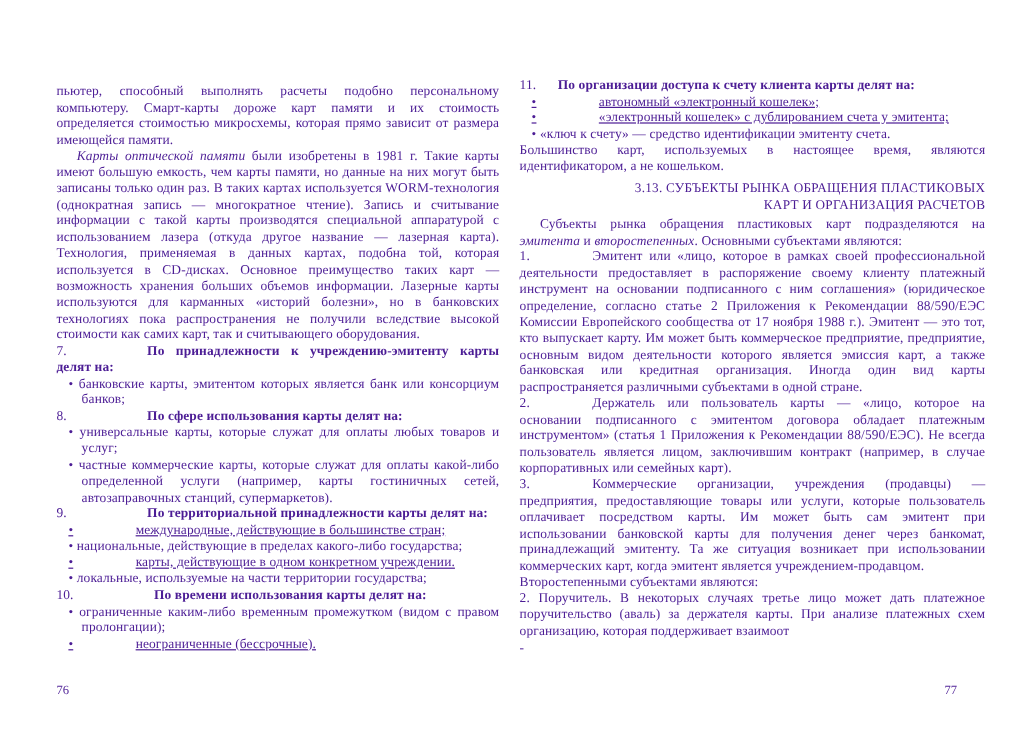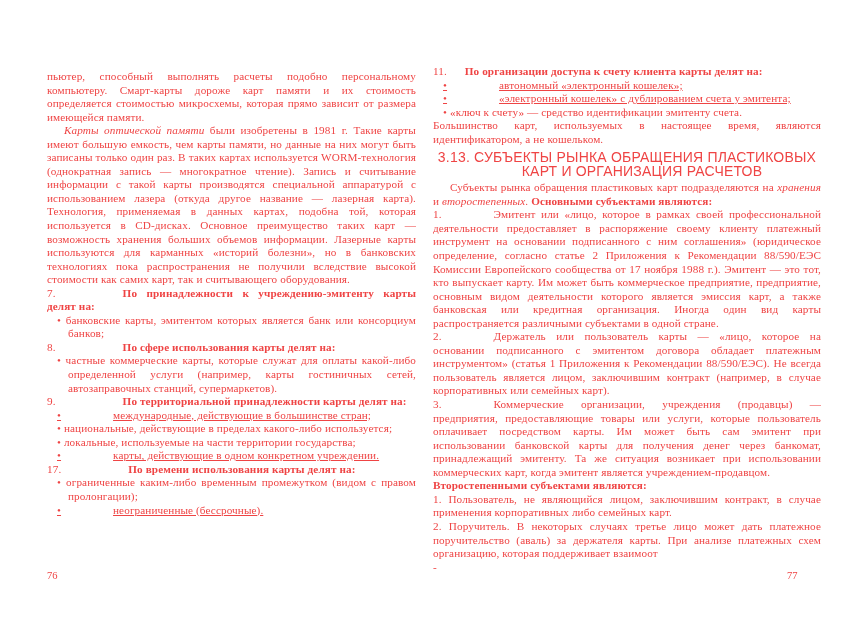--- a/index.html
+++ b/index.html
@@ -1,77 +1,77 @@
 <!DOCTYPE html>
 <html><head>
 <meta charset="utf-8">
 <style>
   html,body{margin:0;padding:0;background:#ffffff;}
   .spread{
     position:relative;width:849px;height:622px;background:#ffffff;overflow:hidden;
-    font-family:"Liberation Serif","DejaVu Serif",serif;color:#ef4444;
+    font-family:"Liberation Serif","DejaVu Serif",serif;color:#4c1d95;
   }
   .content{position:absolute;text-align:justify;font-size:11.2px;line-height:13.55px;letter-spacing:.1px;}
   .content-left{left:47px;top:70px;width:369px;}
   .content-right{left:433px;top:65px;width:388px;}
   .blk{margin:0;padding:0;}
   .indent{text-indent:17px;}
   .tab{display:inline-block;width:52px;}
   .bold{font-weight:bold;padding-left:15px;}
   .num-item .numlab{white-space:nowrap;}
   .bullet-item{margin-left:10px;padding-left:11px;text-indent:-11px;}
   .bullet-item.tabbed{margin-left:0;padding-left:0;text-indent:10px;text-decoration:underline;}
   .section-heading{
-    font-family:Liberation Sans, sans-serif;
-    font-size:14px;line-height:14px;margin:4px 0 3px;text-align:center;letter-spacing:.2px;
+    font-family:Liberation Serif, serif;
+    font-size:11px;line-height:14px;margin:4px 0 3px;text-align:right;letter-spacing:.2px;
   }
   .heading-cont{margin-left:30px;}
   .pageno{position:absolute;top:570px;font-size:10.5px;}
   .pageno-left{left:47px;text-align:right;}
   .pageno-right{left:787px;}
-  i{font-style:italic;} b{font-weight:bold;}
+  i{font-style:italic;} b{font-weight:normal;}
 </style>
 </head>
 <body>
 
 <div class="spread">
   <div class="page-left">
     <div class="content content-left" id="blocks-0">
         <div class="blk para">пьютер, способный выполнять расчеты подобно персональному компьютеру. Смарт-карты дороже карт памяти и их стоимость определяется стоимостью микросхемы, которая прямо зависит от размера имеющейся памяти.</div>
         <div class="blk para indent"><i>Карты оптической памяти</i> были изобретены в 1981 г. Такие карты имеют большую емкость, чем карты памяти, но данные на них могут быть записаны только один раз. В таких картах используется WORM-технология (однократная запись — многократное чтение). Запись и считывание информации с такой карты производятся специальной аппаратурой с использованием лазера (откуда другое название — лазерная карта). Технология, применяемая в данных картах, подобна той, которая используется в CD-дисках. Основное преимущество таких карт — возможность хранения больших объемов информации. Лазерные карты используются для карманных «историй болезни», но в банковских технологиях пока распространения не получили вследствие высокой стоимости как самих карт, так и считывающего оборудования.</div>
         <div class="blk num-item"><span class="numlab">7.</span><span class="tab"></span><span class="txt bold">По принадлежности к учреждению-эмитенту карты делят на:</span></div>
         <div class="blk bullet-item"><span class="bullet">•</span> <span class="txt">банковские карты, эмитентом которых является банк или консорциум банков;</span></div>
         <div class="blk num-item"><span class="numlab">8.</span><span class="tab"></span><span class="txt bold">По сфере использования карты делят на:</span></div>
+        <div class="blk bullet-item"><span class="bullet">•</span> <span class="txt">универсальные карты, которые служат для оплаты любых товаров и услуг;</span></div>
         <div class="blk bullet-item"><span class="bullet">•</span> <span class="txt">частные коммерческие карты, которые служат для оплаты какой-либо определенной услуги (например, карты гостиничных сетей, автозаправочных станций, супермаркетов).</span></div>
         <div class="blk num-item"><span class="numlab">9.</span><span class="tab"></span><span class="txt bold">По территориальной принадлежности карты делят на:</span></div>
         <div class="blk bullet-item tabbed"><span class="bullet">•</span><span class="tab"></span><span class="txt">международные, действующие в большинстве стран;</span></div>
-        <div class="blk bullet-item"><span class="bullet">•</span> <span class="txt">национальные, действующие в пределах какого-либо используется;</span></div>
+        <div class="blk bullet-item"><span class="bullet">•</span> <span class="txt">национальные, действующие в пределах какого-либо государства;</span></div>
+        <div class="blk bullet-item tabbed"><span class="bullet">•</span><span class="tab"></span><span class="txt">карты, действующие в одном конкретном учреждении.</span></div>
         <div class="blk bullet-item"><span class="bullet">•</span> <span class="txt">локальные, используемые на части территории государства;</span></div>
-        <div class="blk bullet-item tabbed"><span class="bullet">•</span><span class="tab"></span><span class="txt">карты, действующие в одном конкретном учреждении.</span></div>
-        <div class="blk num-item"><span class="numlab">17.</span><span class="tab"></span><span class="txt bold">По времени использования карты делят на:</span></div>
+        <div class="blk num-item"><span class="numlab">10.</span><span class="tab"></span><span class="txt bold">По времени использования карты делят на:</span></div>
         <div class="blk bullet-item"><span class="bullet">•</span> <span class="txt">ограниченные каким-либо временным промежутком (видом с правом пролонгации);</span></div>
         <div class="blk bullet-item tabbed"><span class="bullet">•</span><span class="tab"></span><span class="txt">неограниченные (бессрочные).</span></div>
       </div>
     <div class="pageno pageno-left">76</div>
   </div>
   <div class="page-right">
     <div class="content content-right" id="blocks-1">
         <div class="blk num-item"><span class="numlab">11.</span> <span class="txt bold">По организации доступа к счету клиента карты делят на:</span></div>
         <div class="blk bullet-item tabbed"><span class="bullet">•</span><span class="tab"></span><span class="txt">автономный «электронный кошелек»;</span></div>
         <div class="blk bullet-item tabbed"><span class="bullet">•</span><span class="tab"></span><span class="txt">«электронный кошелек» с дублированием счета у эмитента;</span></div>
         <div class="blk bullet-item"><span class="bullet">•</span> <span class="txt">«ключ к счету» — средство идентификации эмитенту счета.</span></div>
         <div class="blk para">Большинство карт, используемых в настоящее время, являются идентификатором, а не кошельком.</div>
         <div class="blk section-heading">
           <div>3.13. СУБЪЕКТЫ РЫНКА ОБРАЩЕНИЯ ПЛАСТИКОВЫХ</div>
           <div class="heading-cont">КАРТ И ОРГАНИЗАЦИЯ РАСЧЕТОВ</div>
         </div>
-        <div class="blk para indent">Субъекты рынка обращения пластиковых карт подразделяются на <i>хранения</i> и <i>второстепенных</i>. <b>Основными субъектами являются:</b></div>
+        <div class="blk para indent">Субъекты рынка обращения пластиковых карт подразделяются на <i>эмитента</i> и <i>второстепенных</i>. <b>Основными субъектами являются:</b></div>
         <div class="blk num-item"><span class="numlab">1.</span><span class="tab"></span><span class="txt">Эмитент или «лицо, которое в рамках своей профессиональной деятельности предоставляет в распоряжение своему клиенту платежный инструмент на основании подписанного с ним соглашения» (юридическое определение, согласно статье 2 Приложения к Рекомендации 88/590/ЕЭС Комиссии Европейского сообщества от 17 ноября 1988 г.). Эмитент — это тот, кто выпускает карту. Им может быть коммерческое предприятие, предприятие, основным видом деятельности которого является эмиссия карт, а также банковская или кредитная организация. Иногда один вид карты распространяется различными субъектами в одной стране.</span></div>
         <div class="blk num-item"><span class="numlab">2.</span><span class="tab"></span><span class="txt">Держатель или пользователь карты — «лицо, которое на основании подписанного с эмитентом договора обладает платежным инструментом» (статья 1 Приложения к Рекомендации 88/590/ЕЭС). Не всегда пользователь является лицом, заключившим контракт (например, в случае корпоративных или семейных карт).</span></div>
         <div class="blk num-item"><span class="numlab">3.</span><span class="tab"></span><span class="txt">Коммерческие организации, учреждения (продавцы) — предприятия, предоставляющие товары или услуги, которые пользователь оплачивает посредством карты. Им может быть сам эмитент при использовании банковской карты для получения денег через банкомат, принадлежащий эмитенту. Та же ситуация возникает при использовании коммерческих карт, когда эмитент является учреждением-продавцом.</span></div>
         <div class="blk para"><b>Второстепенными субъектами являются:</b></div>
-        <div class="blk num-item"><span class="numlab">1.</span> <span class="txt">Пользователь, не являющийся лицом, заключившим контракт, в случае применения корпоративных либо семейных карт.</span></div>
         <div class="blk num-item"><span class="numlab">2.</span> <span class="txt">Поручитель. В некоторых случаях третье лицо может дать платежное поручительство (аваль) за держателя карты. При анализе платежных схем организацию, которая поддерживает взаимоот</span></div>
         <div class="blk para">-</div>
       </div>
     <div class="pageno pageno-right">77</div>
   </div>
 </div>
 
 </body></html>

